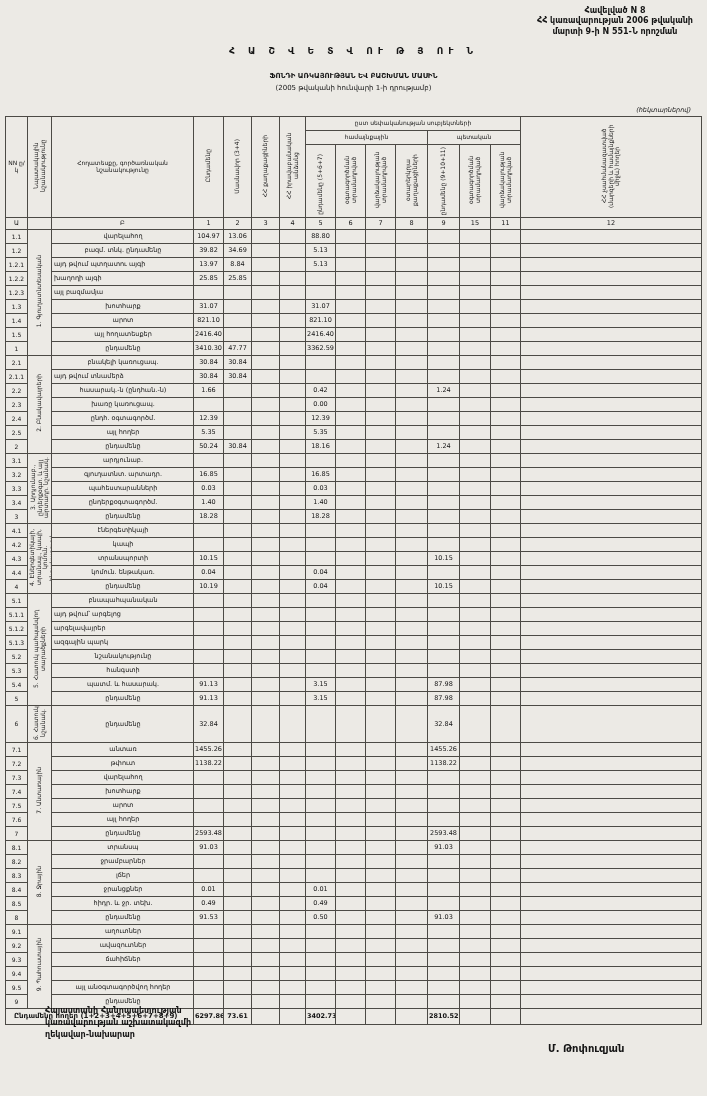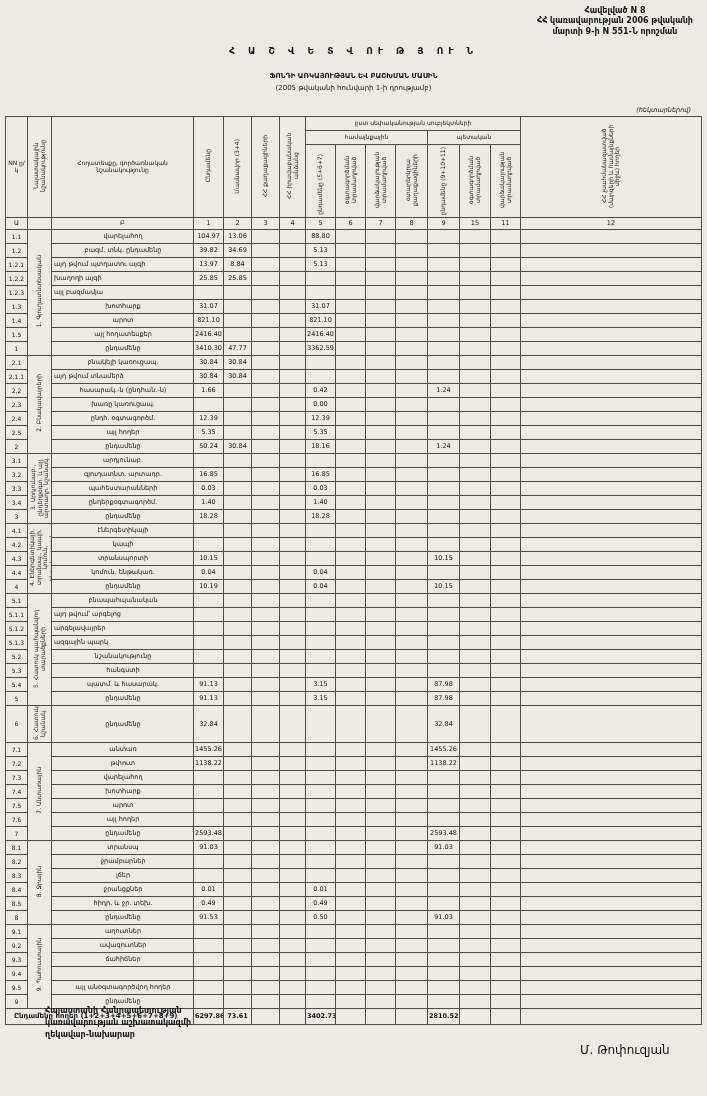--- a/index.html
+++ b/index.html
@@ -32,21 +32,21 @@
   tr.tall td{height:34px;}
   td.code{font-size:6px;text-align:center;}
   td.name{text-align:center;padding-left:2px;}
   td.name.r{text-align:left;padding-right:3px;}
   td.val{text-align:center;}
   td.cat{text-align:center;}
   td.cat .rot{font-size:6px;max-height:none;}
   tr.grand td{font-weight:bold;height:15px;}
   tr.grand td.label{text-align:left;padding-left:8px;font-size:7px;}
   .signature{position:absolute;top:1005px;left:45px;font-size:8px;font-weight:bold;line-height:1.5;}
-  .signname{position:absolute;top:1043px;left:548px;font-size:12px;font-weight:normal;margin-left:32px;}
+  .signname{position:absolute;top:1043px;left:548px;font-size:10px;font-weight:bold;}
 </style>
 </head>
 <body>
 
 <div class="page">
 
   <div class="appendix">
     <div>Հավելված N 8</div>
     <div>ՀՀ կառավարության 2006 թվականի</div>
     <div>մարտի 9-ի N 551-Ն որոշման</div>

